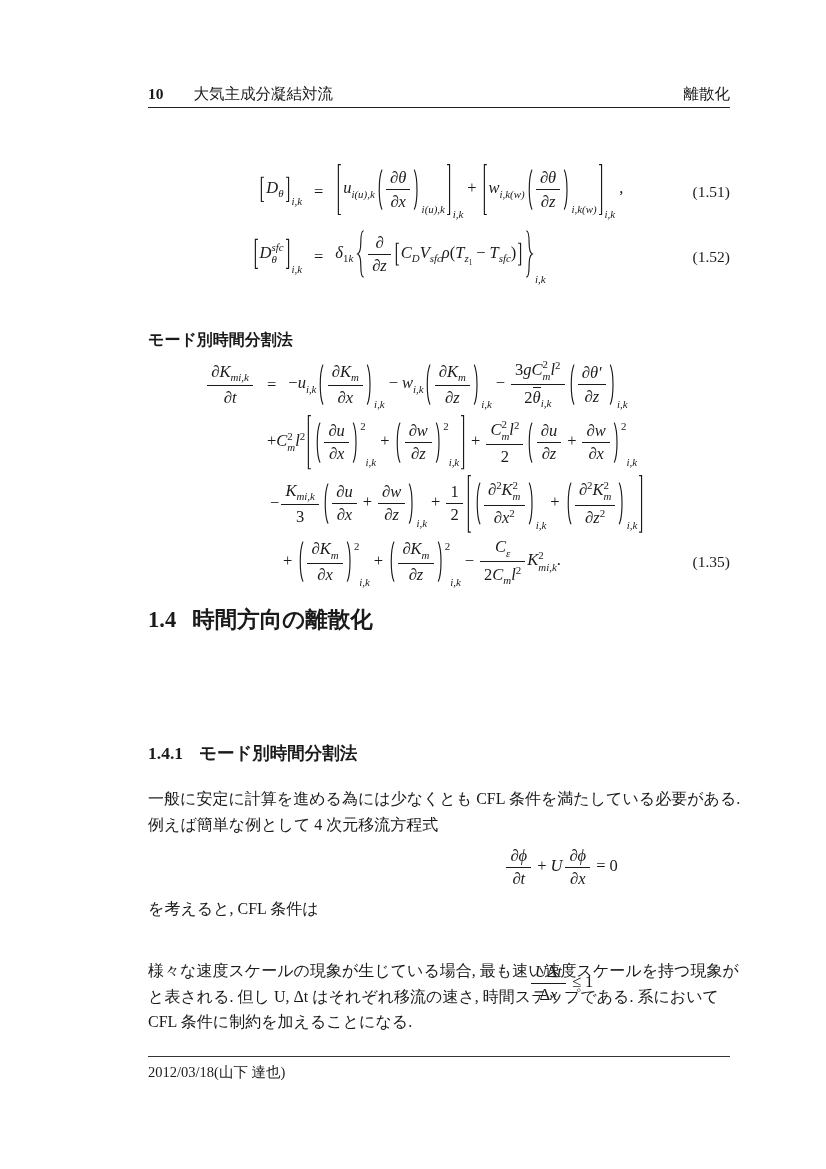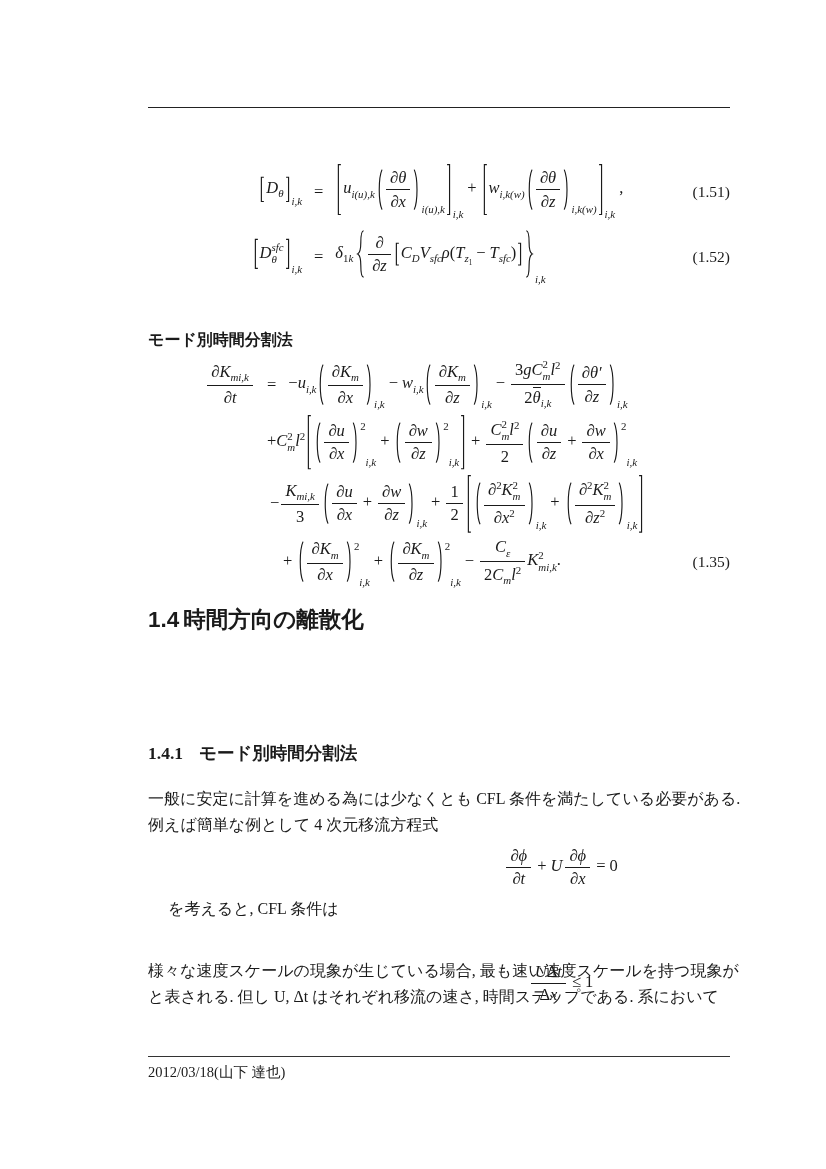--- a/index.html
+++ b/index.html
@@ -12,22 +12,22 @@
   .pheader .pnum{font-weight:bold;font-family:"Liberation Serif",serif;}
   .pheader .chap{margin-left:30px;font-family:"Liberation Sans","DejaVu Sans",sans-serif;}
   .pheader .right{margin-left:auto;font-family:"Liberation Sans","DejaVu Sans",sans-serif;}
   .rule{border-top:1px solid #222;height:0;}
   .f-rule{border-top:1px solid #333;height:0;}
   .footer{font-size:14.5px;}
 
   
   .t{font-size:16px;line-height:25.5px;white-space:nowrap;}
   .h-sec{font-size:22.5px;font-weight:bold;white-space:nowrap;}
-  .h-sec .num{font-family:Liberation Sans, sans-serif;}
-  .h-sec .ttl{font-family:Liberation Sans, sans-serif;margin-left:4px;}
+  .h-sec .num{font-family:Liberation Serif, serif;}
+  .h-sec .ttl{font-family:Liberation Sans, sans-serif;margin-left:16px;}
   .h-sub{font-size:17.5px;font-weight:bold;white-space:nowrap;}
   .h-sub .num{font-family:"Liberation Serif",serif;}
   .h-sub .ttl{font-family:"Liberation Sans","DejaVu Sans",sans-serif;margin-left:16px;}
   .turb-h{font-size:16px;font-weight:bold;font-family:"Liberation Sans","DejaVu Sans",sans-serif;white-space:nowrap;}
 
   
   .math{font-family:"Liberation Serif","DejaVu Serif",serif;font-size:16.5px;color:#1a1a1a;}
   .eqrow{display:flex;align-items:center;position:relative;}
   .eqrow .lhs{display:block;text-align:right;white-space:nowrap;font-family:Liberation Serif, serif;}
   .eqrow .rhs{display:block;text-align:left;white-space:nowrap;}
@@ -59,20 +59,25 @@
   .mfrac .fd{display:block;padding:1.5px 0.25em 0;}
   .mbar{display:inline-block;border-top:1.2px solid #1a1a1a;padding-top:1px;line-height:1.05;}
   .mdel{display:inline-block;vertical-align:middle;margin:0 0.06em;}
   .mdel svg{display:block;width:100%;height:100%;overflow:visible;}
 </style>
 </head>
 <body>
 
 <div class="page">
 
+  <div class="abs pheader" style="top:84px;">
+    <span class="pnum">10</span>
+    <span class="chap">大気主成分凝結対流</span>
+    <span class="right">離散化</span>
+  </div>
   <div class="abs rule" style="top:107px;"></div>
 
 
   <div class="abs" style="top:164px;">
     <div class="eqrow gap6">
       <span class="lhs math w154"><span class="mdel" style="height: 1.5em; width: 0.36em;"><svg viewBox="0 0 10 100" preserveAspectRatio="none">
               <path d="M8.2 1.2 H4 V98.8 H8.2" fill="none" stroke="#1a1a1a" stroke-width="1.15" vector-effect="non-scaling-stroke"></path>
             </svg></span><span class="mv">D</span><span class="msub"><span class="mv">θ</span></span><span class="mdel" style="height: 1.5em; width: 0.36em;"><svg viewBox="0 0 10 100" preserveAspectRatio="none">
               <path d="M1.8 1.2 H6 V98.8 H1.8" fill="none" stroke="#1a1a1a" stroke-width="1.15" vector-effect="non-scaling-stroke"></path>
             </svg></span><span class="msub" style="vertical-align: -12.375px;"><span class="mv">i,k</span></span></span>
@@ -222,28 +227,29 @@
   <div class="abs" style="top:786px;">
     <div class="t">一般に安定に計算を進める為には少なくとも CFL 条件を満たしている必要がある.</div>
     <div class="t">例えば簡単な例として 4 次元移流方程式</div>
   </div>
 
   <div class="abs eqcenter" style="top:846px;">
     <span class="ctr math"><span class="mfrac"><span class="fn"><span class="mr">∂</span><span class="mv">ϕ</span></span><span class="fd"><span class="mr">∂</span><span class="mv">t</span></span></span><span class="mr mo">+</span><span class="mv">U</span><span class="msp" style="width: 0.06em;"></span><span class="mfrac"><span class="fn"><span class="mr">∂</span><span class="mv">ϕ</span></span><span class="fd"><span class="mr">∂</span><span class="mv">x</span></span></span><span class="mr mo">=</span><span class="mr">0</span></span>
 
   </div>
 
-  <div class="abs t" style="top:896px;margin-left:20px;">を考えると, CFL 条件は</div>
+  <div class="abs t" style="top:896px;">を考えると, CFL 条件は</div>
 
   <div class="abs eqcenter" style="top:919px;">
     <span class="ctr math"><span class="mfrac"><span class="fn"><span class="mv">U</span><span class="mr">Δ</span><span class="mv">t</span></span><span class="fd"><span class="mr">Δ</span><span class="mv">x</span></span></span><span class="mr mo">≤</span><span class="mr">1</span></span>
 
   </div>
 
   <div class="abs" style="top:958px;">
     <div class="t">様々な速度スケールの現象が生じている場合, 最も速い速度スケールを持つ現象が</div>
     <div class="t">と表される. 但し U, Δt はそれぞれ移流の速さ, 時間ステップである. 系において</div>
+    <div class="t">CFL 条件に制約を加えることになる.</div>
   </div>
 
   <div class="abs f-rule" style="top:1056px;"></div>
   <div class="abs footer" style="top:1063px;">2012/03/18(山下 達也)</div>
 
 </div>
 
 </body></html>

